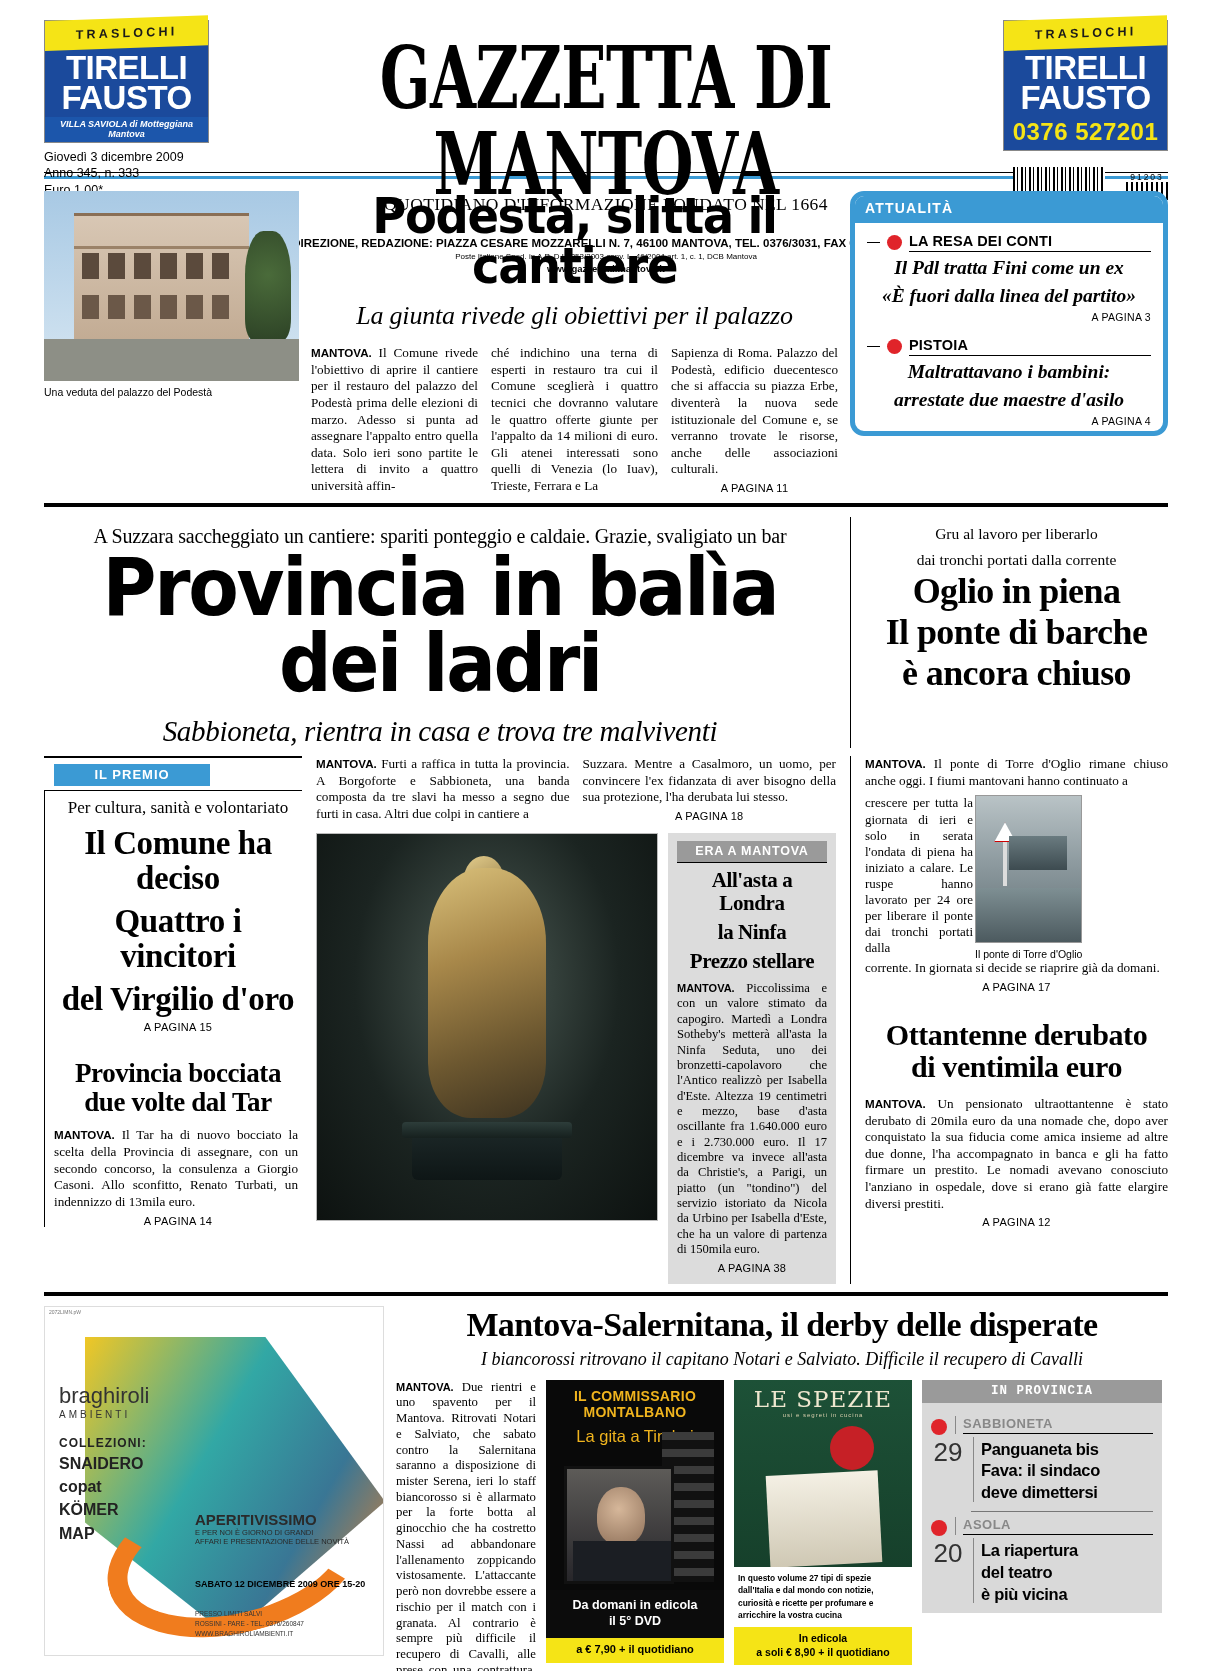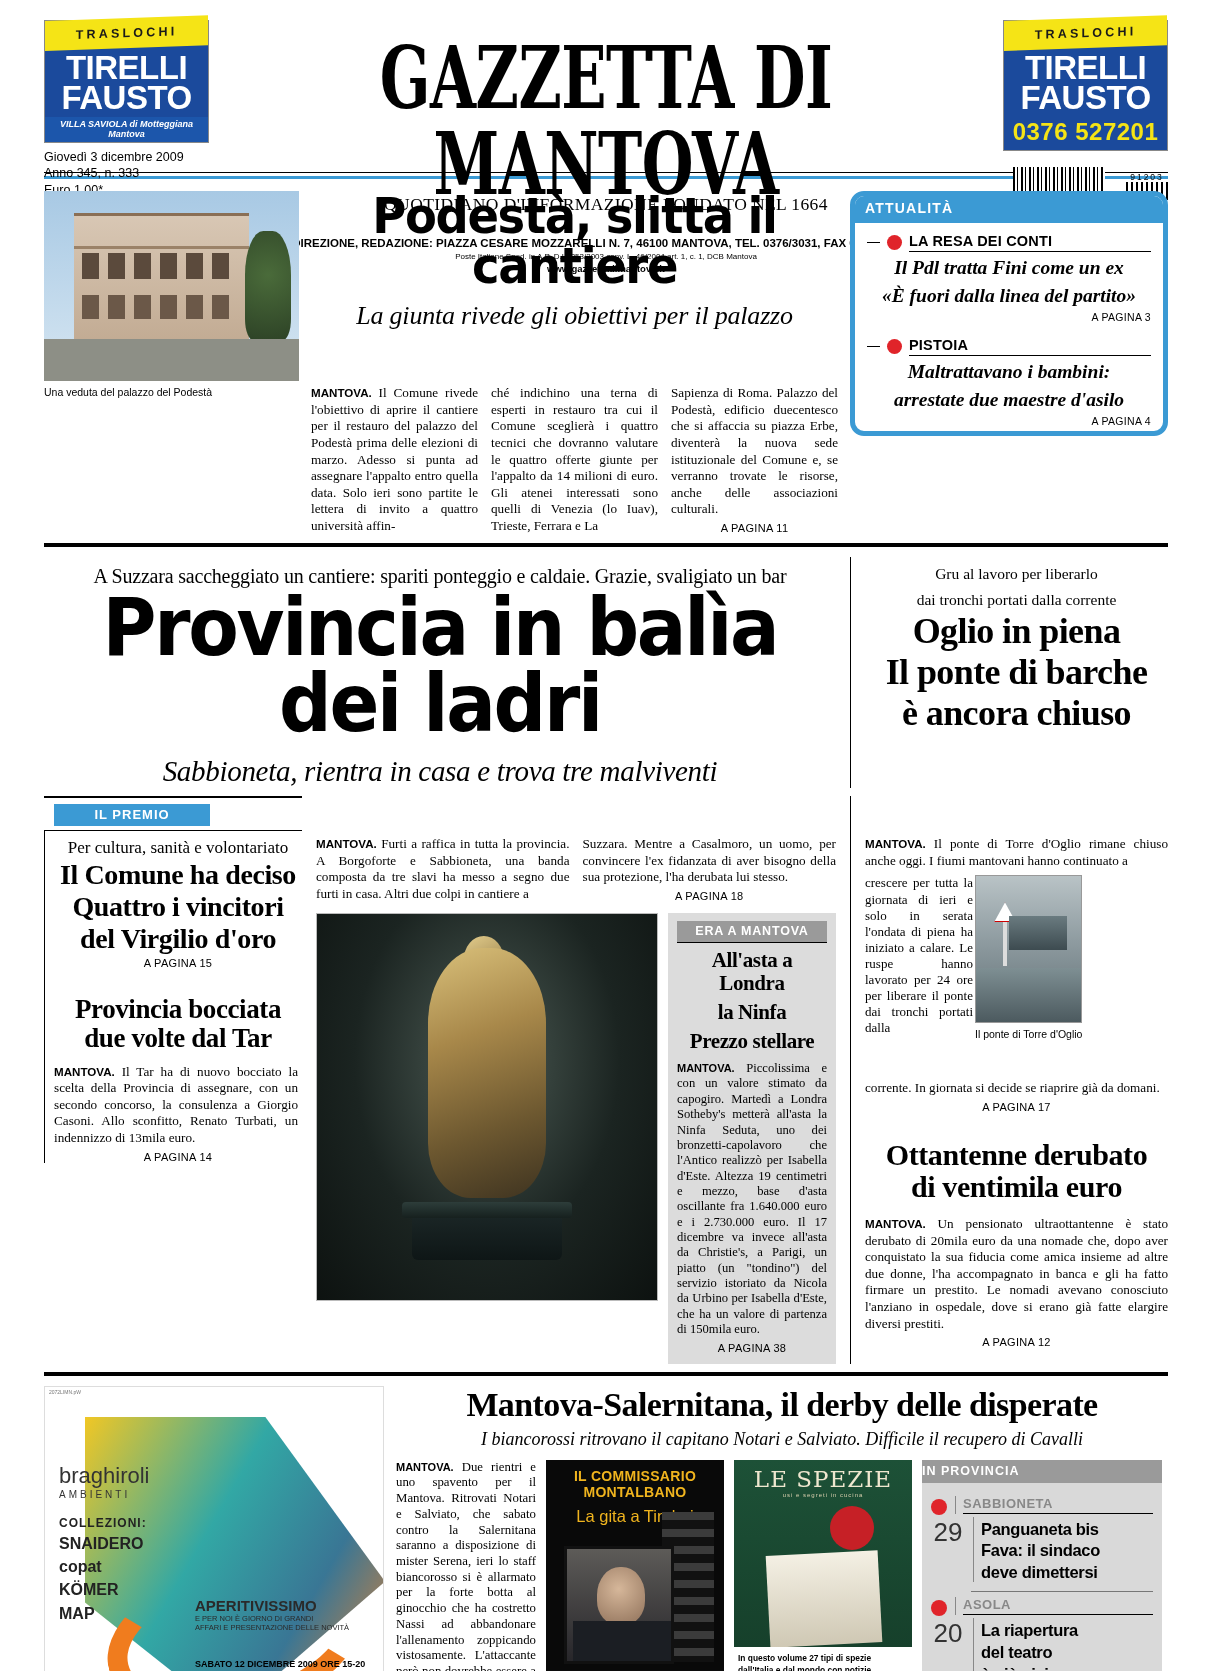--- a/index.html
+++ b/index.html
@@ -107,21 +107,21 @@
     transform: scaleX(0.93); transform-origin: center;
   }
   .sub1 {
     font-family: "Liberation Serif", serif; font-style: italic; font-size: 26px;
     text-align: center; margin-top: 10px; letter-spacing: -0.2px;
   }
   .cols3 { display: flex; gap: 13px; margin-top: 14px; }
   .cols3 > div { flex: 1; }
   .body-txt {
     font-family: "Liberation Serif", serif; font-size: 13.2px; line-height: 1.26;
-    text-align: justify; hyphens: auto; margin-top: 40px;
+    text-align: justify; hyphens: auto;
   }
   .body-txt b { font-family: "Liberation Sans", sans-serif; font-size: 11.6px; font-weight: bold; }
   .pagref { font-family: "Liberation Sans", sans-serif; font-size: 11px; text-align: center;
     letter-spacing: 0.3px; margin-top: 4px; }
 
   
   .attualita {
     width: 318px; border: 5px solid #3b9ad4; border-radius: 14px; overflow: hidden;
     background: #fff; align-self: flex-start;
   }
@@ -174,22 +174,22 @@
   .row2 { display: flex; gap: 14px; margin-top: 8px; }
   .col-left { width: 258px; }
   .premio-tag {
     background: #3b9ad4; color: #fff; font-family: "Liberation Sans", sans-serif;
     font-weight: bold; font-size: 13px; letter-spacing: 1px; text-align: center;
     width: 156px; padding: 3px 0 4px; margin: 6px 0 0 10px;
   }
   .premio-box { border-left: 1px solid #000; border-top: 1px solid #000; margin-top: 4px; padding: 7px 0 0 9px; }
   .small-over { font-family: "Liberation Serif", serif; font-size: 17px; text-align: center; }
   .small-head {
-    font-family: "Liberation Serif", serif; font-weight: bold; font-size: 28px;
-    text-align: center; line-height: 1.06; margin-top: 2px; letter-spacing: -0.4px;
+    font-family: "Liberation Serif", serif; font-weight: bold; font-size: 33px;
+    text-align: center; line-height: 1.06; margin-top: 8px; letter-spacing: -0.4px;
   }
   .mid-head {
     font-family: "Liberation Serif", serif; font-weight: bold; font-size: 27px;
     text-align: center; line-height: 1.08; letter-spacing: -0.4px;
   }
   .col-mid { flex: 1; }
   .lead2 { display: flex; gap: 13px; }
   .lead2 > div { flex: 1; }
 
   .statue-wrap { display: flex; gap: 10px; margin-top: 10px; }
@@ -260,21 +260,21 @@
     clip-path: polygon(0 0, 60% 0, 100% 55%, 48% 100%, 0 62%); opacity: .95; }
   .adv-box .arc { position:absolute; left: 60px; bottom: 22px; width: 260px; height: 150px;
     border: 20px solid #f07c1e; border-radius: 50%; border-top-color: transparent;
     border-right-color: transparent; transform: rotate(-14deg); }
   .adv-brand { position:absolute; left: 14px; top: 76px; font-family: "Liberation Sans", sans-serif;
     font-size: 22px; color: #333; }
   .adv-brand small { display:block; font-size: 10px; letter-spacing: 3px; }
   .adv-list { position:absolute; left: 14px; top: 128px; font-family: "Liberation Sans", sans-serif;
     font-weight: bold; font-size: 16px; color: #222; line-height: 1.45; }
   .adv-list .t { font-size: 12px; letter-spacing: 1px; }
-  .adv-aperi { position:absolute; left: 150px; top: 210px; font-family: "Liberation Sans", sans-serif;
+  .adv-aperi { position:absolute; left: 150px; top: 204px; font-family: "Liberation Sans", sans-serif;
     font-weight: bold; font-size: 15px; color: #2a2a2a; }
   .adv-aperi small { display:block; font-size: 7.5px; font-weight: normal; line-height: 1.3; }
   .adv-date { position:absolute; left: 150px; bottom: 66px; font-family: "Liberation Sans", sans-serif;
     font-size: 9px; font-weight: bold; }
   .adv-addr { position:absolute; left: 150px; bottom: 16px; font-family: "Liberation Sans", sans-serif;
     font-size: 6.5px; line-height: 1.5; color:#333; }
   .adv-code { position:absolute; left: 4px; top: 2px; font-family: "Liberation Sans", sans-serif;
     font-size: 5px; color:#777; }
 
   .sport-col { flex: 1; }
@@ -319,22 +319,22 @@
   .spice-badge { position:absolute; left: 96px; top: 46px; width: 44px; height: 44px; border-radius: 50%;
     background: #c62026; }
   .spice-txt { background: #fff; font-family: "Liberation Sans", sans-serif; font-weight: bold;
     font-size: 8.4px; line-height: 1.5; padding: 5px 4px; }
   .spice-foot { background: #f5e416; font-family: "Liberation Sans", sans-serif; font-weight: bold;
     font-size: 10.5px; text-align: center; padding: 4px 2px 6px; line-height: 1.35; }
   .dvd-foot { background: #f5e416; font-family: "Liberation Sans", sans-serif; font-weight: bold;
     font-size: 11px; text-align: center; padding: 4px 2px 6px; line-height: 1.35; }
 
   .prov-col { width: 240px; }
-  .prov-tag { background: #9a9a9a; color: #fff; font-family: Liberation Sans, sans-serif;
-    font-weight: bold; font-size: 12.5px; letter-spacing: 1px; padding: 4px 0 5px; }
+  .prov-tag { background: #9a9a9a; color: #fff; font-family: Liberation Mono, monospace;
+    font-weight: bold; font-size: 12.5px; letter-spacing: 1px; text-align: center; padding: 4px 0 5px; }
   .prov-body { background: #d9d9d9; padding: 8px 9px 10px; }
   .prov-item { display: flex; gap: 8px; align-items: flex-start; padding-top: 5px; }
   .prov-dot { width: 16px; height: 16px; border-radius: 50%; background: #e0242a; flex: none; margin-top: 3px; }
   .prov-num { font-family: "Liberation Sans", sans-serif; font-size: 26px; color: #333; width: 34px;
     text-align: center; flex: none; }
   .prov-rt { flex: 1; border-left: 1px solid #888; padding-left: 7px; }
   .prov-loc { font-family: "Liberation Sans", sans-serif; font-weight: bold; font-size: 13px;
     color: #888; border-bottom: 1.5px solid #000; padding-bottom: 2px; letter-spacing: 0.5px; }
   .prov-ttl { font-family: "Liberation Sans", sans-serif; font-weight: bold; font-size: 16.5px;
     line-height: 1.14; margin-top: 3px; letter-spacing: -0.3px; }

